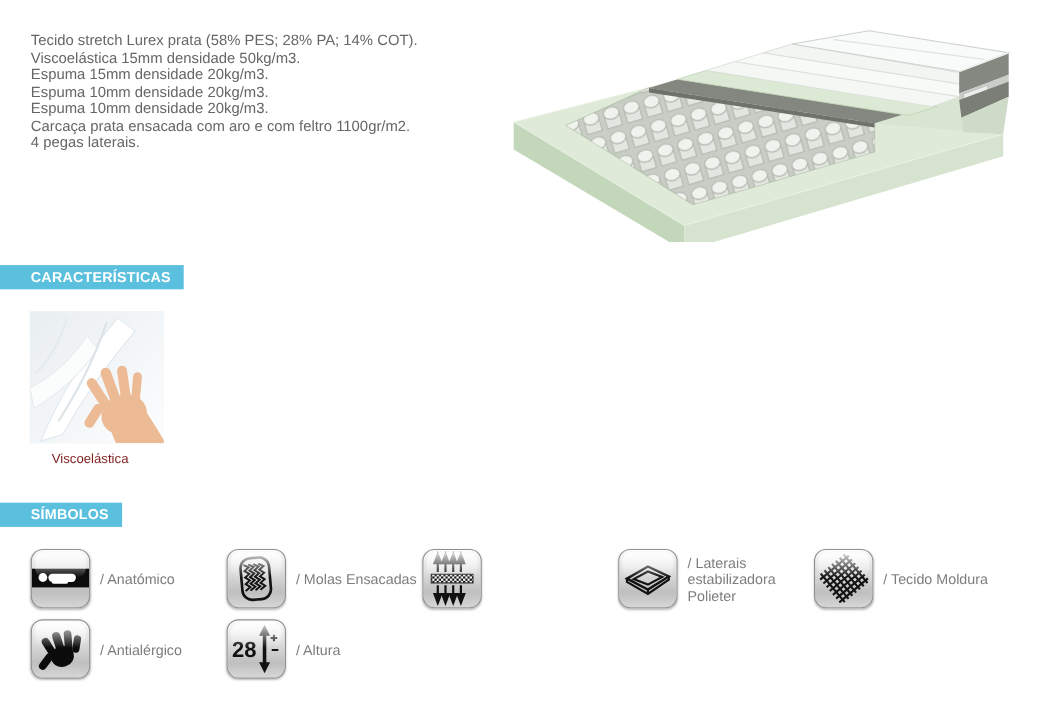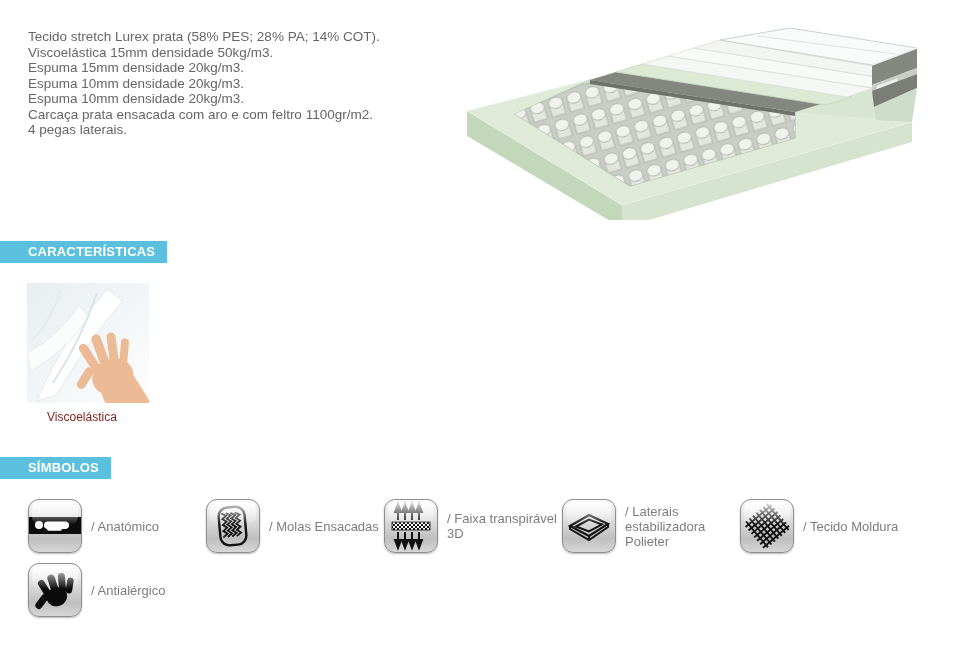--- a/index.html
+++ b/index.html
@@ -190,21 +190,20 @@
               <polygon points="10,40 16,40 13,48"></polygon>
             <line x1="20" y1="32" x2="20" y2="41"></line>
               <polygon points="17,40 23,40 20,48"></polygon>
             <line x1="27" y1="32" x2="27" y2="41"></line>
               <polygon points="24,40 30,40 27,48"></polygon>
             <line x1="34" y1="32" x2="34" y2="41"></line>
               <polygon points="31,40 37,40 34,48"></polygon>
           </g>
         </svg>
       </div>
-      <div class="slabel">/ Faixa transpirável 3D</div>
     </div>
 
     <div class="symbol">
       <div class="sicon">
         <svg viewBox="0 0 52 52" width="52" height="52">
           <g stroke="#131313" fill="none">
             <polygon points="7,26 26,15 45,24 26,36" stroke-width="2.2"></polygon>
             <polygon points="13,26.5 26,19.5 39,24.5 26,31.5" stroke-width="2"></polygon>
             <path d="M7,26 V29 L26,40 L45,27 V24 M26,36 V40" stroke-width="2"></path>
           </g>
@@ -247,15 +246,31 @@
             <rect x="-12.5" y="-15" width="7" height="20" rx="3.5" transform="rotate(-14 -9 -5)"></rect>
             <rect x="5.5" y="-15.5" width="7" height="20" rx="3.5" transform="rotate(13 9 -5)"></rect>
             <rect x="12.5" y="-9" width="6.5" height="16" rx="3.2" transform="rotate(27 15 -1)"></rect>
             <rect x="-19" y="-2" width="7" height="17" rx="3.5" transform="rotate(55 -15 6)"></rect>
           </g>
         </svg>
       </div>
       <div class="slabel">/ Antialérgico</div>
     </div>
 
+    <div class="symbol">
+      <div class="sicon">
+        <svg viewBox="0 0 52 52" width="52" height="52">
+          <text x="4" y="33" font-size="20" font-weight="bold" fill="#111">28</text>
+          <line x1="33.5" y1="13" x2="33.5" y2="39" stroke="#111" stroke-width="3.2"></line>
+          <polygon points="28.5,14 38.5,14 33.5,4" fill="#111"></polygon>
+          <polygon points="28.5,38 38.5,38 33.5,48" fill="#111"></polygon>
+          <g stroke="#111" stroke-width="1.8">
+            <line x1="39" y1="16" x2="45" y2="16"></line>
+              <line x1="42" y1="13" x2="42" y2="19"></line>
+            <line x1="40" y1="27" x2="46" y2="27"></line>
+          </g>
+        </svg>
+      </div>
+      <div class="slabel">/ Altura</div>
+    </div>
 
   </div>
 </div>
 
 </body></html>

